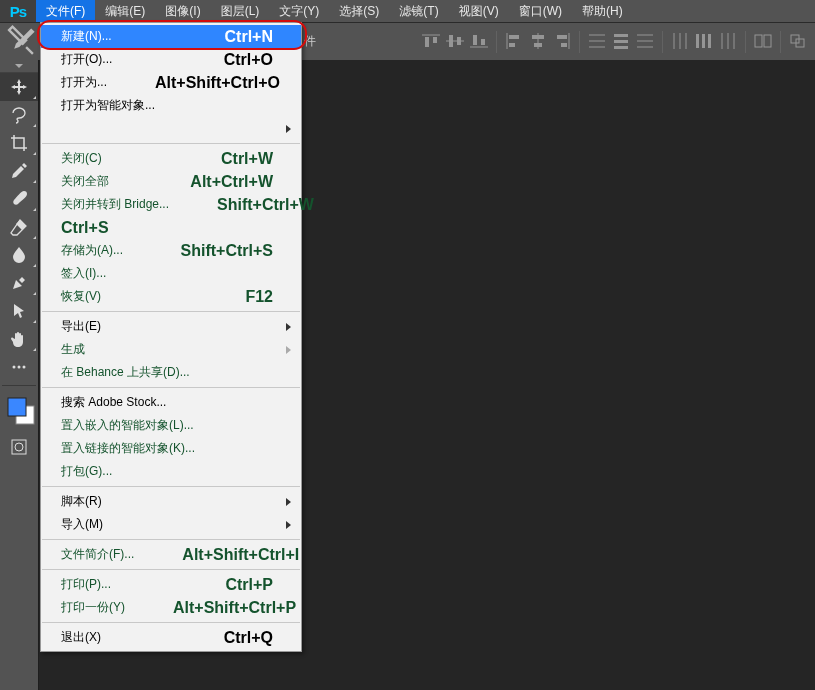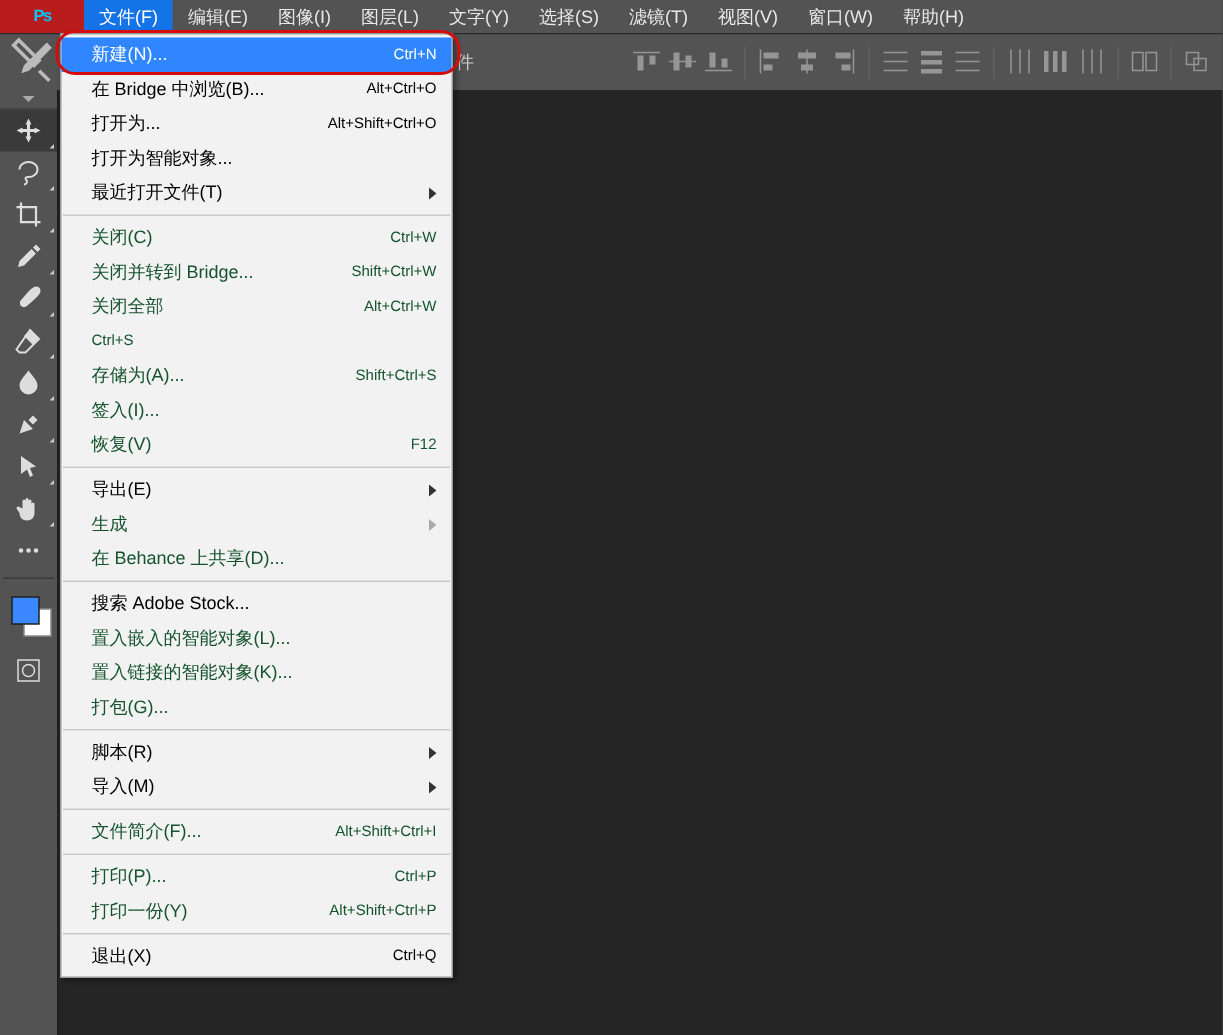--- a/index.html
+++ b/index.html
@@ -19,28 +19,28 @@
   
   .menubar {
     height: 22px;
     background: #535353;
     display: flex;
     align-items: stretch;
     color: #ddd;
     border-bottom: 1px solid #2a2a2a;
   }
   .ps-badge {
-    width: 56px;
+    width: 36px;
     display: flex;
     align-items: center;
     justify-content: center;
     color: #00c8ff;
     font-weight: bold;
-    font-size: 11px;
-    background: #b91c1c;
+    font-size: 15px;
+    background: #404040;
     font-family: Arial, sans-serif;
     letter-spacing: -1px;
   }
   .menubar .mitem {
     padding: 0 10px;
     display: flex;
     align-items: center;
     font-size: 12px;
     color: #e8e8e8;
     cursor: default;
@@ -108,32 +108,32 @@
     background: #f2f2f2;
     border: 1px solid #999;
     box-shadow: 2px 2px 4px rgba(0,0,0,0.4);
     color: #000;
     padding: 2px 0;
   }
   .drow {
     display: flex;
     align-items: center;
     height: 23px;
-    padding: 0 10px 0 20px;
+    padding: 0 28px 0 20px;
     position: relative;
     white-space: nowrap;
     gap: 48px;
   }
   .drow.highlight {
     background: #2f86ff;
     color: #fff;
   }
   .drow.disabled { color: #14532d; }
   .drow .lbl { flex: 1; }
-  .drow .sc { color: inherit; font-size: 10px; }
+  .drow .sc { color: inherit; font-size: 16px; font-weight: bold; }
   .drow.highlight .sc { color:#fff; }
   .drow .arrow {
     position:absolute; right:10px;
     width:0;height:0;border-top:4px solid transparent;border-bottom:4px solid transparent;
     border-left:5px solid #333;
   }
   .drow.disabled .arrow { border-left-color:#aaa; }
   .dsep {
     height: 1px; margin: 3px 1px;
     background: #c8c8c8;
@@ -355,48 +355,47 @@
   </div>
 
   <div class="canvas-area"></div>
 
   <div class="dropdown" id="dropdown">
       <div class="drow highlight">
         <span class="lbl">新建(N)...</span>
         <span class="sc">Ctrl+N</span>
       </div>
       <div class="drow">
-        <span class="lbl">在 Bridge 中浏览(B)...</span>
-        <span class="sc">Alt+Ctrl+O</span>
+        <span class="lbl">打开(O)...</span>
+        <span class="sc">Ctrl+O</span>
       </div>
       <div class="drow">
         <span class="lbl">打开为...</span>
         <span class="sc">Alt+Shift+Ctrl+O</span>
       </div>
       <div class="drow">
         <span class="lbl">打开为智能对象...</span>
       </div>
       <div class="drow">
-        <span class="lbl">最近打开文件(T)</span>
         <span class="arrow"></span>
       </div>
       <div class="dsep"></div>
       <div class="drow disabled">
         <span class="lbl">关闭(C)</span>
         <span class="sc">Ctrl+W</span>
       </div>
       <div class="drow disabled">
+        <span class="lbl">关闭全部</span>
+        <span class="sc">Alt+Ctrl+W</span>
+      </div>
+      <div class="drow disabled">
         <span class="lbl">关闭并转到 Bridge...</span>
         <span class="sc">Shift+Ctrl+W</span>
       </div>
       <div class="drow disabled">
-        <span class="lbl">关闭全部</span>
-        <span class="sc">Alt+Ctrl+W</span>
-      </div>
-      <div class="drow disabled">
         <span class="sc">Ctrl+S</span>
       </div>
       <div class="drow disabled">
         <span class="lbl">存储为(A)...</span>
         <span class="sc">Shift+Ctrl+S</span>
       </div>
       <div class="drow disabled">
         <span class="lbl">签入(I)...</span>
       </div>
       <div class="drow disabled">

